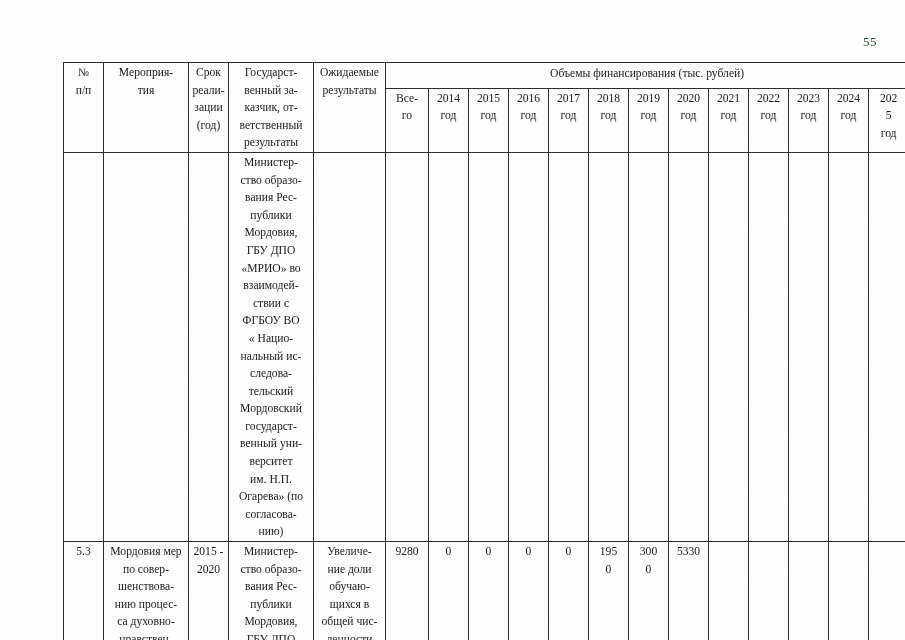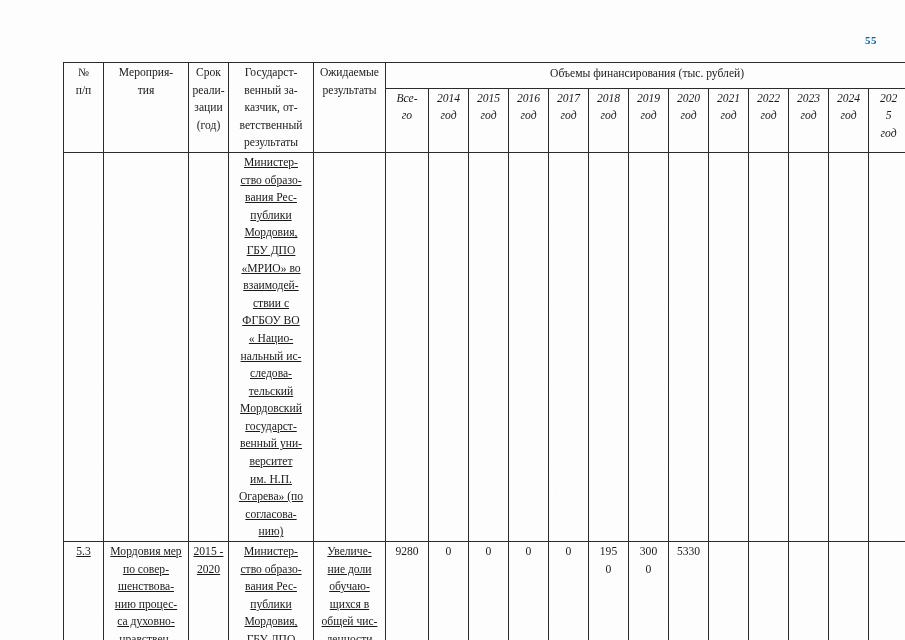--- a/index.html
+++ b/index.html
@@ -38,24 +38,23 @@
       radial-gradient(circle at 73% 55%, rgba(0,0,0,.09) 0 .6px, transparent .7px),
       radial-gradient(circle at 28% 77%, rgba(0,0,0,.07) 0 .5px, transparent .6px),
       radial-gradient(circle at 88% 88%, rgba(0,0,0,.08) 0 .5px, transparent .6px);
     background-size: 61px 53px, 83px 71px, 97px 89px, 67px 101px, 113px 79px;
   }
 
   .page-number {
     position: absolute;
     right: 28px;
     top: 34px;
-    font-size: 11px;
+    font-size: 13px;
     letter-spacing: .5px;
-    color: #0369a1;
-    font-weight: bold;
+    color: #14532d;
   }
 
   .table-wrap {
     position: absolute;
     left: 63px;
     top: 62px;
     width: 810px;
   }
 
   table.doc-table {
@@ -81,26 +80,24 @@
     padding-top: 2px;
   }
   .hdr-span {
     height: 22px;
     line-height: 20px;
     vertical-align: middle;
     padding-top: 0;
   }
   .yr-head {
     height: 58px;
-    font-style: italic;
   }
   td.txt-cell {
     line-height: 17.6px;
     padding-top: 1px;
-    text-decoration: underline;
   }
   td.num-cell {
     line-height: 17.6px;
     padding-top: 1px;
   }
   .row-main td { height: 313px; }
   .row-53 td   { height: 130px; }
 
   
   .c-np  { width: 40px; }

